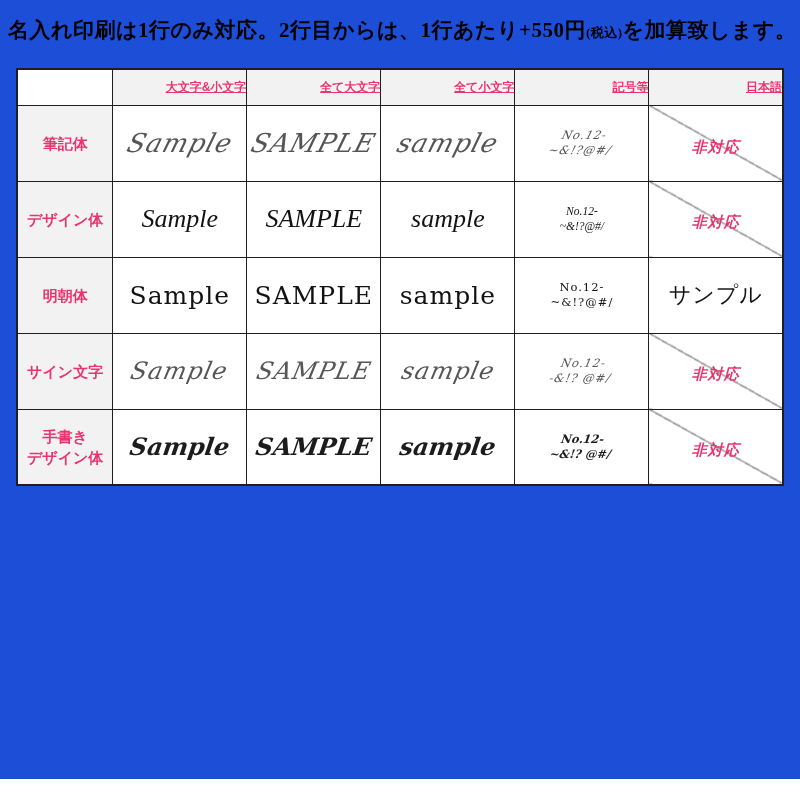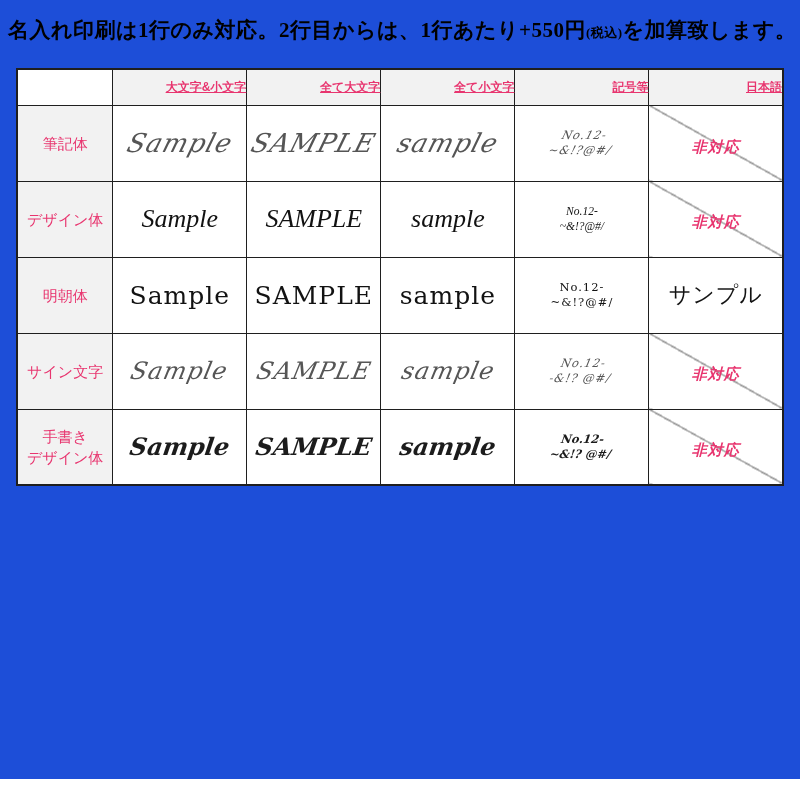--- a/index.html
+++ b/index.html
@@ -35,21 +35,21 @@
   col.c-data{width:17.5%;}
   th,td{border:1px solid var(--border);}
   thead th{
     height:36px;background:var(--cellbg);
     color:var(--accent);font-size:12px;font-weight:bold;
     text-align:right;vertical-align:middle;text-decoration:underline;
   }
   thead th.corner{background:#ffffff;}
   tbody th.rl{
     background:var(--cellbg);
-    color:var(--accent);font-size:15px;font-weight:normal;
+    color:var(--accent);font-size:15px;font-weight:bold;
     vertical-align:middle;
     white-space:pre-line;line-height:1.4;
   }
   tbody td{
     height:76px;background:#ffffff;
     text-align:center;vertical-align:middle;
     overflow:hidden;
   }
   .s{display:inline-block;}
 

